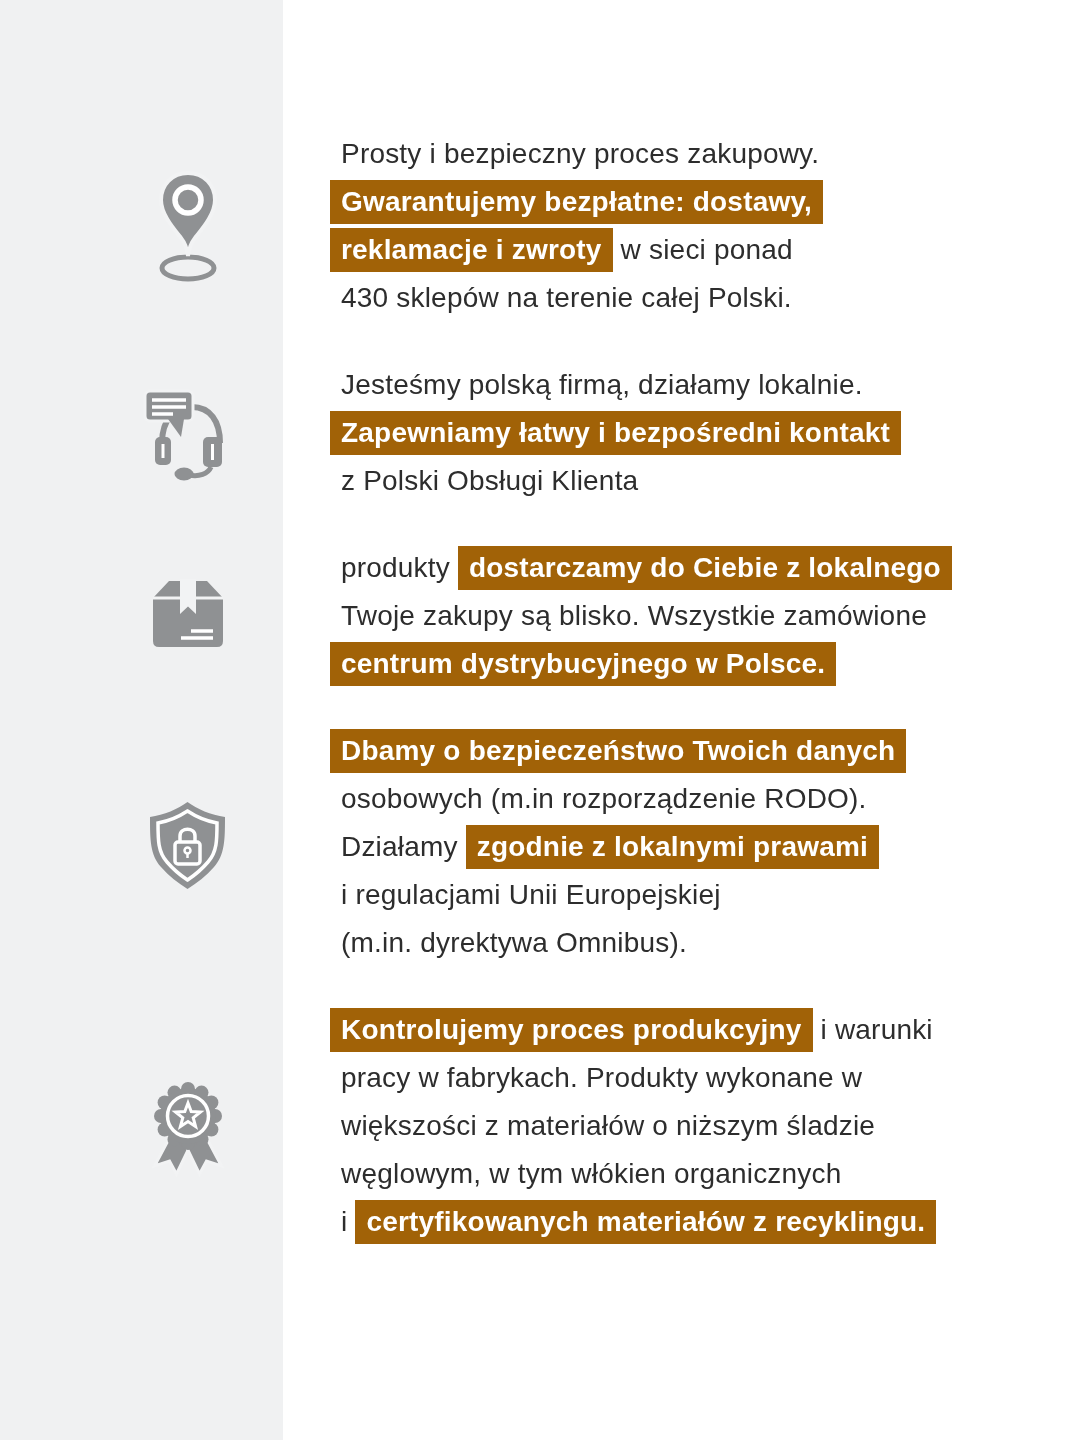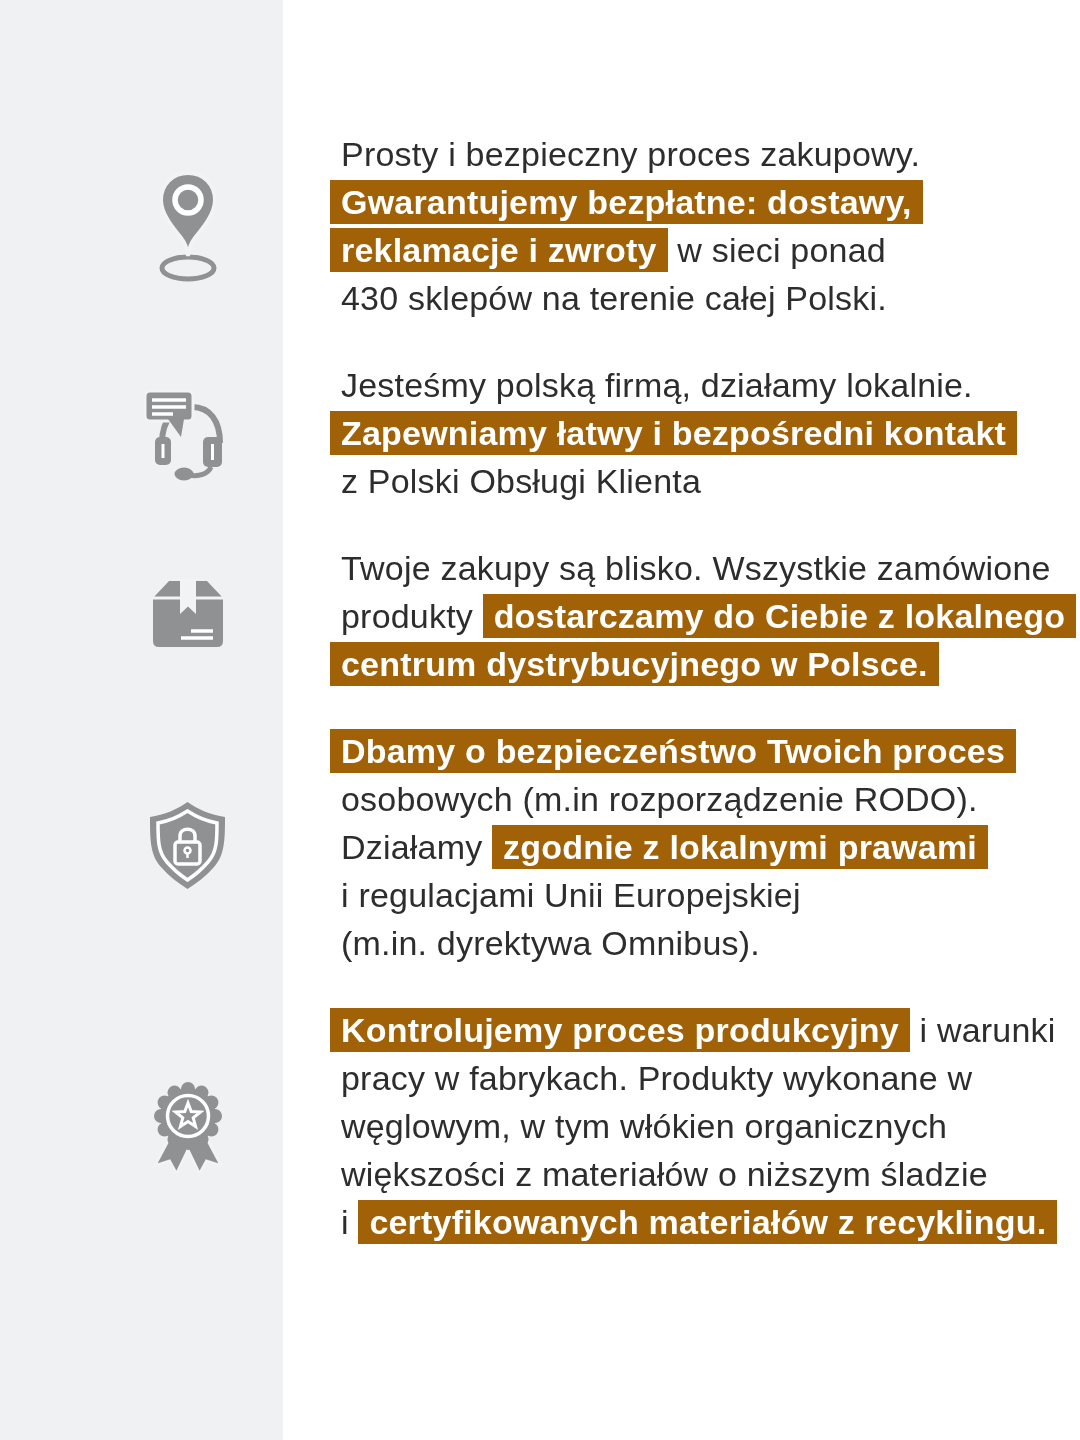--- a/index.html
+++ b/index.html
@@ -38,21 +38,21 @@
   .icon-cell svg { display: block; color: #8f9193; }
   .text-cell {
     flex: 1 1 auto;
     padding-left: 58px;
   }
   .line {
     height: 48px;
     display: flex;
     align-items: center;
     white-space: pre;
-    font-size: 34px;
+    font-size: 28px;
     color: #2d2d2d;
     letter-spacing: 0.2px;
   }
   .line span { line-height: 34px; }
   .seg { color: #2d2d2d; font-weight: 400; }
   .hl {
     background: #a16207;
     color: #ffffff;
     font-weight: 700;
     padding: 5px 11px;
@@ -113,40 +113,40 @@
             <svg width="92" height="90" viewBox="0 0 90 90" xmlns="http://www.w3.org/2000/svg">
               <path d="M10 27 L26 10 L64 10 L80 27 L80 70 Q80 76 74 76 L16 76 Q10 76 10 70 Z" fill="currentColor"></path>
               <line x1="10" y1="27" x2="80" y2="27" stroke="#f2f3f4" stroke-width="3"></line>
               <polygon points="37,8 53,8 53,43 45,35.5 37,43" fill="#f2f3f4"></polygon>
               <line x1="48" y1="60" x2="70" y2="60" stroke="#ffffff" stroke-width="3.5"></line>
               <line x1="38" y1="67" x2="70" y2="67" stroke="#ffffff" stroke-width="3.5"></line>
             </svg>
           </span>
         </div>
         <div class="text-cell">
+          <div class="line"><span class="seg">produkty </span><span class="hl">dostarczamy do Ciebie z lokalnego</span></div>
           <div class="line"><span class="seg">Twoje zakupy są blisko. Wszystkie zamówione</span></div>
-          <div class="line"><span class="seg">produkty </span><span class="hl">dostarczamy do Ciebie z lokalnego</span></div>
           <div class="line"><span class="hl">centrum dystrybucyjnego w Polsce.</span></div>
         </div>
       </div>
       <div class="section">
         <div class="icon-cell">
           <span>
             <svg width="105" height="100" viewBox="0 0 105 100" xmlns="http://www.w3.org/2000/svg">
               <path d="M52.5 5 C62 12 76 18 90 20 C90 42 90 58 79 70 C71 79 62 86 52.5 92 C43 86 34 79 26 70 C15 58 15 42 15 20 C29 18 43 12 52.5 5 Z" fill="currentColor"></path>
               <path d="M52.5 14 C60 19 71 24 82 26 C82 43 82 55 73 65 C67 72 60 78 52.5 83 C45 78 38 72 32 65 C23 55 23 43 23 26 C34 24 45 19 52.5 14 Z" fill="none" stroke="#ffffff" stroke-width="3.5"></path>
               <rect x="40" y="45" width="25" height="22" rx="3" fill="none" stroke="#ffffff" stroke-width="3.5"></rect>
               <path d="M45 45 L45 39 C45 30 60 30 60 39 L60 45" fill="none" stroke="#ffffff" stroke-width="3.5"></path>
               <circle cx="52.5" cy="53.5" r="3" fill="none" stroke="#ffffff" stroke-width="2.5"></circle>
               <line x1="52.5" y1="56.5" x2="52.5" y2="61" stroke="#ffffff" stroke-width="2.5"></line>
             </svg>
           </span>
         </div>
         <div class="text-cell">
-          <div class="line"><span class="hl">Dbamy o bezpieczeństwo Twoich proces</span></div>
+          <div class="line"><span class="hl">Dbamy o bezpieczeństwo Twoich danych</span></div>
           <div class="line"><span class="seg">osobowych (m.in rozporządzenie RODO).</span></div>
           <div class="line"><span class="seg">Działamy </span><span class="hl">zgodnie z lokalnymi prawami</span></div>
           <div class="line"><span class="seg">i regulacjami Unii Europejskiej</span></div>
           <div class="line"><span class="seg">(m.in. dyrektywa Omnibus).</span></div>
         </div>
       </div>
       <div class="section">
         <div class="icon-cell">
           <span>
             <svg width="108" height="105" viewBox="0 0 105 105" xmlns="http://www.w3.org/2000/svg">
@@ -168,19 +168,19 @@
                 <circle cx="52.5" cy="42" r="28"></circle>
               </g>
               <circle cx="52.5" cy="42" r="20.5" fill="none" stroke="#ffffff" stroke-width="3.5"></circle>
               <path d="M52.5 29 L55.7 37.6 L64.9 38 L57.7 43.7 L60.1 52.5 L52.5 47.5 L44.9 52.5 L47.3 43.7 L40.1 38 L49.3 37.6 Z" fill="currentColor" stroke="#ffffff" stroke-width="3" stroke-linejoin="miter"></path>
             </svg>
           </span>
         </div>
         <div class="text-cell">
           <div class="line"><span class="hl">Kontrolujemy proces produkcyjny</span><span class="seg"> i warunki</span></div>
           <div class="line"><span class="seg">pracy w fabrykach. Produkty wykonane w</span></div>
+          <div class="line"><span class="seg">większości z materiałów o niższym śladzie</span></div>
           <div class="line"><span class="seg">węglowym, w tym włókien organicznych</span></div>
-          <div class="line"><span class="seg">większości z materiałów o niższym śladzie</span></div>
           <div class="line"><span class="seg">i </span><span class="hl">certyfikowanych materiałów z recyklingu.</span></div>
         </div>
       </div>
     </div>
 </div>
 
 </body></html>

